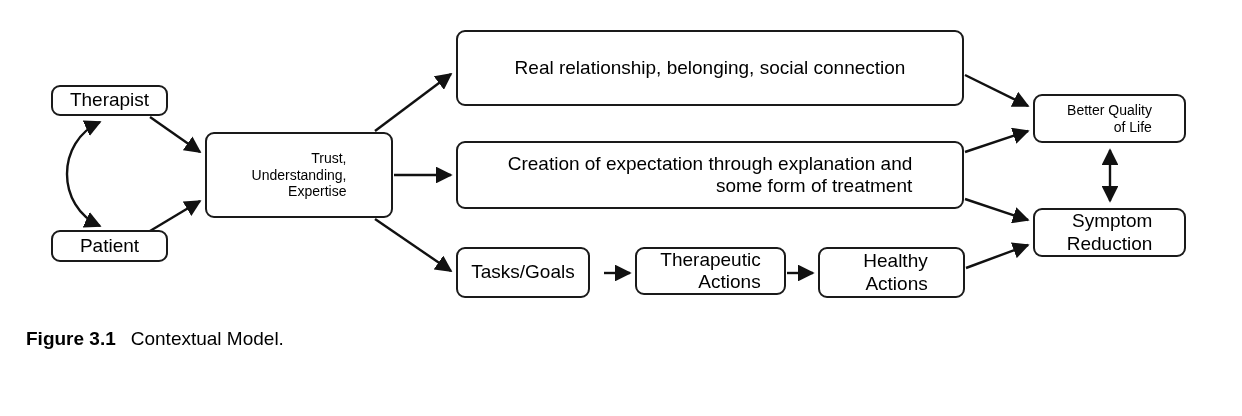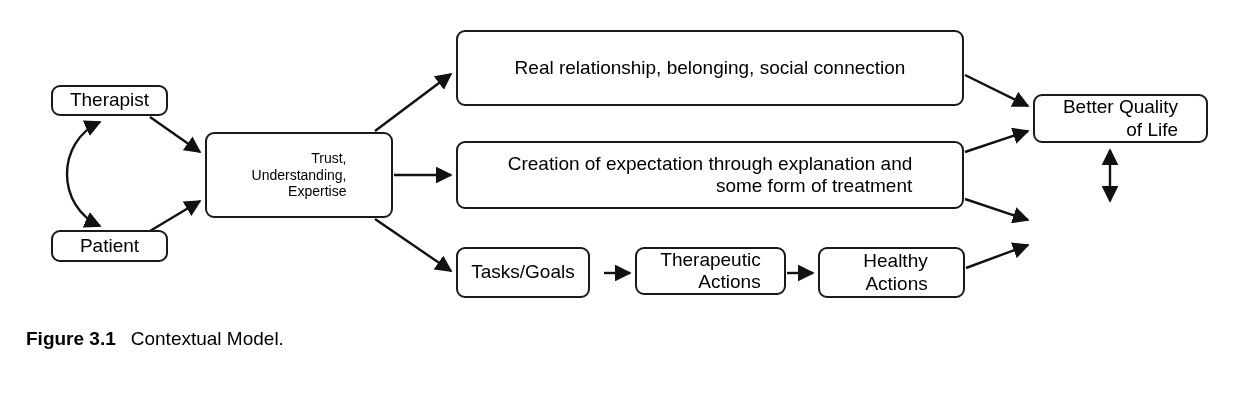--- a/index.html
+++ b/index.html
@@ -74,22 +74,22 @@
   .n-therapeutic {
     left: 635px; top: 247px; width: 151px; height: 48px;
     font-size: 19px;
   }
   .n-healthy {
     left: 818px; top: 247px; width: 147px; height: 51px;
     font-size: 19px;
     padding-left: 8px;
   }
   .n-quality {
-    left: 1033px; top: 94px;  width: 175px; height: 49px;
-    font-size: 19px;
+    left: 1033px; top: 94px;  width: 153px; height: 49px;
+    font-size: 14px;
   }
   .n-symptom {
     left: 1033px; top: 208px; width: 153px; height: 49px;
     font-size: 19px;
   }
   #caption {
     position: absolute;
     left: 26px;
     top: 328px;
     font-size: 19px;
@@ -184,18 +184,22 @@
   <div class="node n-healthy">
     <span class="node-label">Healthy
 Actions</span>
   </div>
 
   <div class="node n-quality">
     <span class="node-label">Better Quality
 of Life</span>
   </div>
 
+  <div class="node n-symptom">
+    <span class="node-label">Symptom
+Reduction</span>
+  </div>
 
   <div id="caption">
     <span class="cap-num">Figure 3.1</span><span class="cap-text">Contextual Model.</span>
   </div>
 
 </div>
 
 </body></html>

